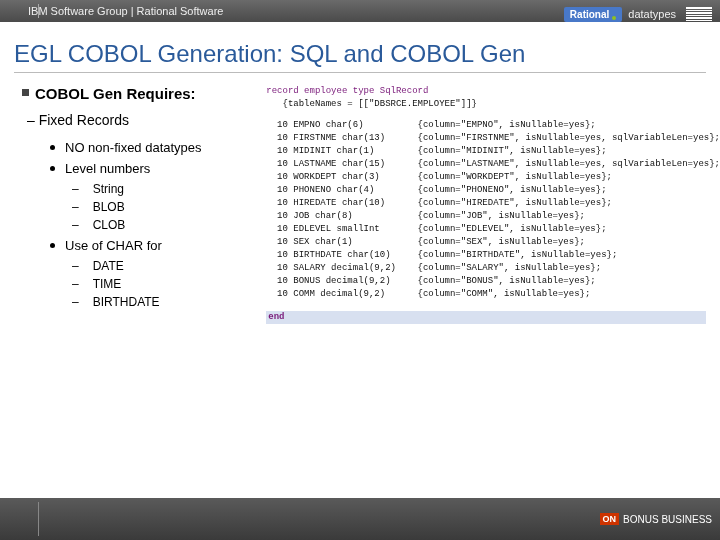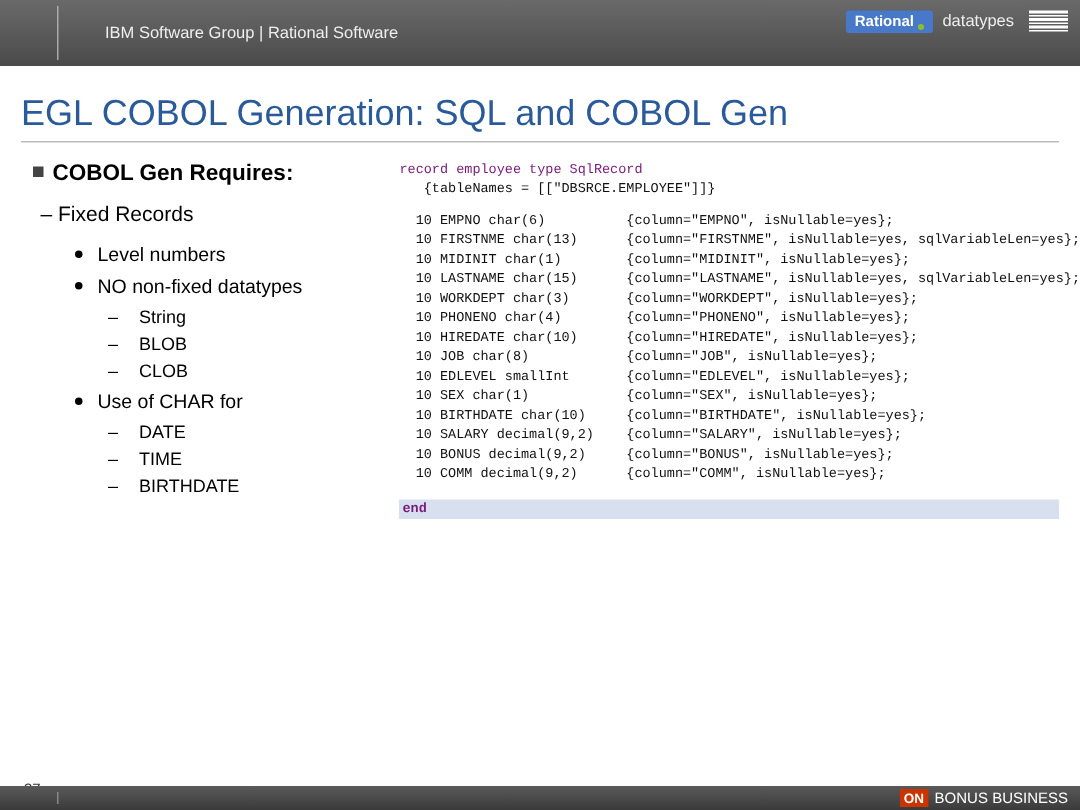--- a/index.html
+++ b/index.html
@@ -1,17 +1,17 @@
 <!DOCTYPE html>
 <html><head>
 <meta charset="utf-8">
 <style>
   * { margin: 0; padding: 0; box-sizing: border-box; }
   body { width: 720px; height: 540px; font-family: Arial, sans-serif; background: #fff; position: relative; overflow: hidden; }
-  .header { height: 44px; background: linear-gradient(#6a6a6a,#4a4a4a); display: flex; align-items: center; padding-left: 70px; color: #eee; font-size: 11px; position: relative; }
+  .header { height: 22px; background: linear-gradient(#6a6a6a,#4a4a4a); display: flex; align-items: center; padding-left: 28px; color: #eee; font-size: 11px; position: relative; }
   .header .vbar { position:absolute; left:38px; top:4px; bottom:4px; width:1px; background:#aaa; }
   .header-right { position:absolute; right:8px; top:0; height:28px; display:flex; align-items:center; gap:6px; }
   .rat-badge { background:#4878c8; color:#fff; font-weight:bold; font-size:10px; padding:2px 6px 2px 6px; border-radius:2px; display:flex; align-items:flex-end; gap:3px; }
   .rat-badge .dot{ width:4px;height:4px;background:#8fc020;border-radius:50%; }
   .soft-label{ color:#eee; font-size:11px; }
   .ibm-logo { display:flex; gap:1px; flex-direction:column; margin-left:4px;}
   .ibm-logo .bar{ width:26px; height:1.5px; background:#fff; }
   .title { font-size: 24px; color: #2a5a9a; padding: 18px 0 4px 14px; letter-spacing:0px; }
   .rule { height:1px; background:#bbb; margin:0 14px 12px 14px; }
   .content-wrap { display:flex; padding-left:22px; gap:6px; }
@@ -21,21 +21,21 @@
   .req-text { font-weight:bold; font-size:15px; }
   .sub1 { margin-left:5px; font-size:14px; margin-bottom:12px; }
   .bullet-dot { margin-left:28px; font-size:13px; margin-bottom:6px; display:flex; gap:10px; }
   .bullet-dot .b { width:5px;height:5px;background:#000;border-radius:50%;margin-top:5px;flex-shrink:0; }
   .sub-dash { margin-left:50px; font-size:12px; margin-bottom:4px; display:flex; gap:14px; }
   .sub-dash .d { color:#000; }
   .right-col { flex:1; font-family: 'Courier New', monospace; font-size:9px; line-height:13px; color:#111; filter: blur(0.2px); }
   .right-col .kw { color:#7a1a7a; }
   .right-col .ln { white-space:pre; }
   .end-block { margin-top:6px; background:#d8e0f0; display:inline-block; padding:0 2px; color:#7a1a7a; font-weight:bold; width:440px; }
-  .footer { position:absolute; bottom:0; left:0; right:0; height:16px; background:linear-gradient(#5a5a5a,#3a3a3a); display:flex; align-items:center; }
+  .footer { position:absolute; bottom:0; left:0; right:0; height:42px; background:linear-gradient(#5a5a5a,#3a3a3a); display:flex; align-items:center; }
   .page-no { position:absolute; left:14px; bottom:8px; font-size:10px; color:#333; background:#fff; padding:0 2px; }
   .footer .vbar2 { position:absolute; left:38px; top:4px; bottom:4px; width:1px; background:#888; }
   .footer-right { position:absolute; right:8px; display:flex; align-items:center; gap:4px; color:#fff; font-size:10px; }
   .on-box { background:#c30; color:#fff; font-weight:bold; font-size:9px; padding:1px 3px; }
 </style>
 </head>
 <body>
 
 <div class="header">
   <span class="vbar"></span>
@@ -62,25 +62,25 @@
 
 <div class="content-wrap">
   <div class="left-col">
     <div class="req-line">
       <span class="bullet-sq"></span>
       <span class="req-text">COBOL Gen Requires:</span>
     </div>
     <div class="sub1">– Fixed Records</div>
     <div class="bullet-dot">
         <span class="b"></span>
-        <span>Level numbers</span>
+        <span>NO non-fixed datatypes</span>
       </div>
     <div class="bullet-dot">
         <span class="b"></span>
-        <span>NO non-fixed datatypes</span>
+        <span>Level numbers</span>
       </div>
     <div class="sub-dash">
         <span class="d">–</span>
         <span>String</span>
       </div>
     <div class="sub-dash">
         <span class="d">–</span>
         <span>BLOB</span>
       </div>
     <div class="sub-dash">

